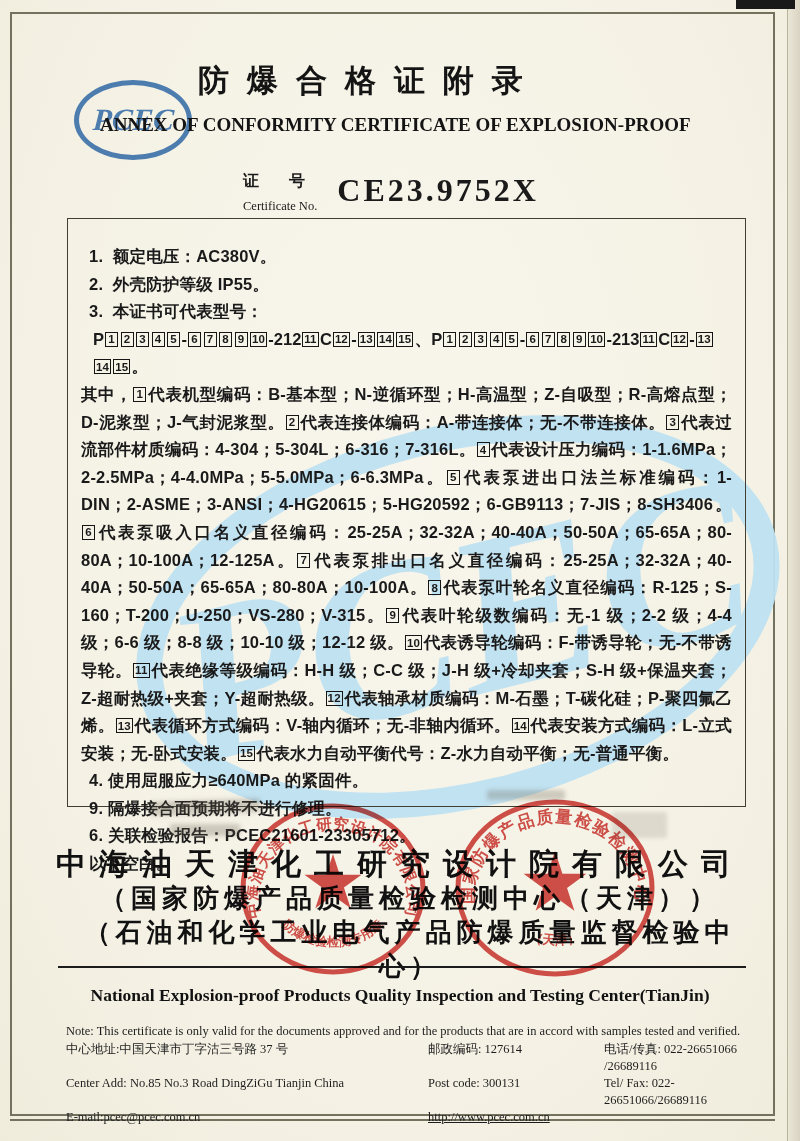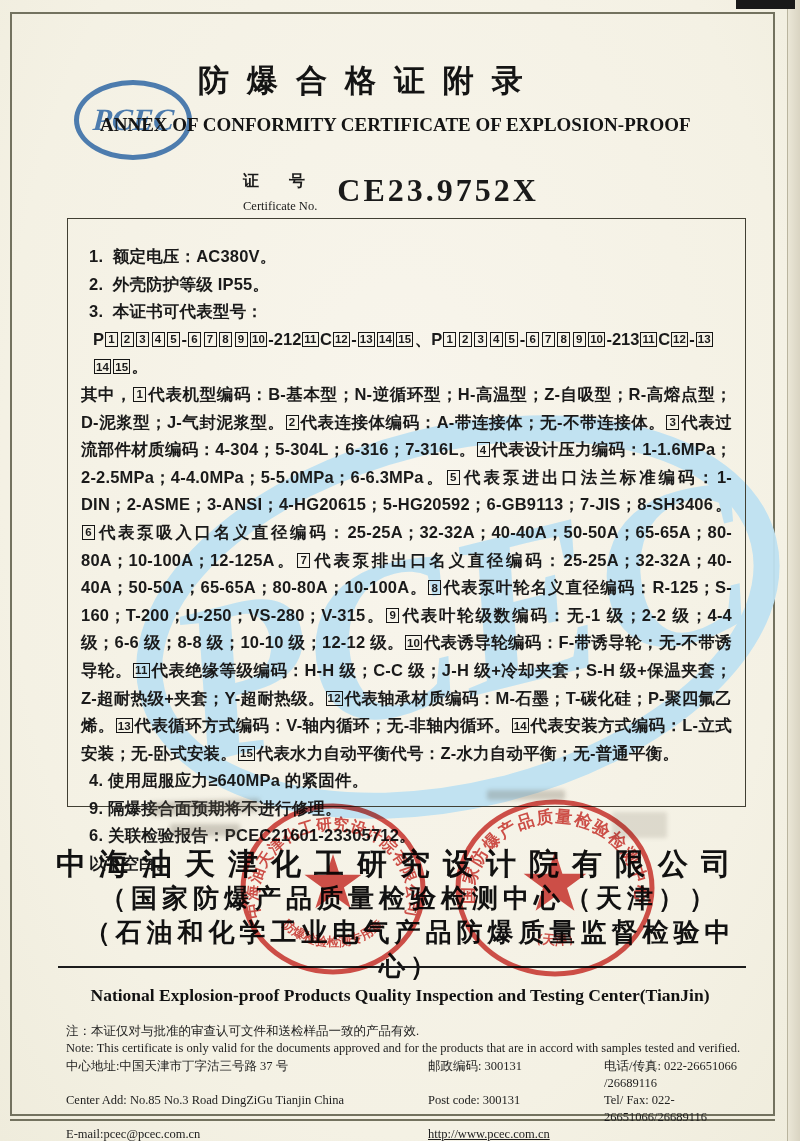--- a/index.html
+++ b/index.html
@@ -155,25 +155,24 @@
     <polygon fill="#cf3a35" transform="translate(103,88) scale(1.1)" points="0,-30 6.76,-9.3 28.53,-9.27 10.94,3.55 17.63,24.27 0,11.5 -17.63,24.27 -10.94,3.55 -28.53,-9.27 -6.76,-9.3"></polygon>
     <text font-size="17" letter-spacing="1.5" text-anchor="middle">
       <textPath href="#arcR1" startOffset="50%">国家防爆产品质量检验检测中心</textPath>
     </text>
     <text font-size="13" text-anchor="middle">
       <textPath href="#arcR2" startOffset="50%">（天津）</textPath>
     </text>
   </svg>
 
   <div class="footer">
-    <div>注：本证仅对与批准的审查认可文件和送检样品一致的产品有效.</div>
     <div>Note: This certificate is only valid for the documents approved and for the products that are in accord with samples tested and verified.</div>
     <div class="grid">
       <div>中心地址:中国天津市丁字沽三号路 37 号</div>
-      <div>邮政编码: 300131</div>
+      <div>邮政编码: 127614</div>
       <div>电话/传真: 022-26651066 /26689116</div>
       <div>Center Add: No.85 No.3 Road DingZiGu Tianjin China</div>
       <div>Post code: 300131</div>
       <div>Tel/ Fax: 022-26651066/26689116</div>
       <div>E-mail:pcec@pcec.com.cn</div>
       <div class="uline">http://www.pcec.com.cn</div>
       <div></div>
     </div>
   </div>
 

